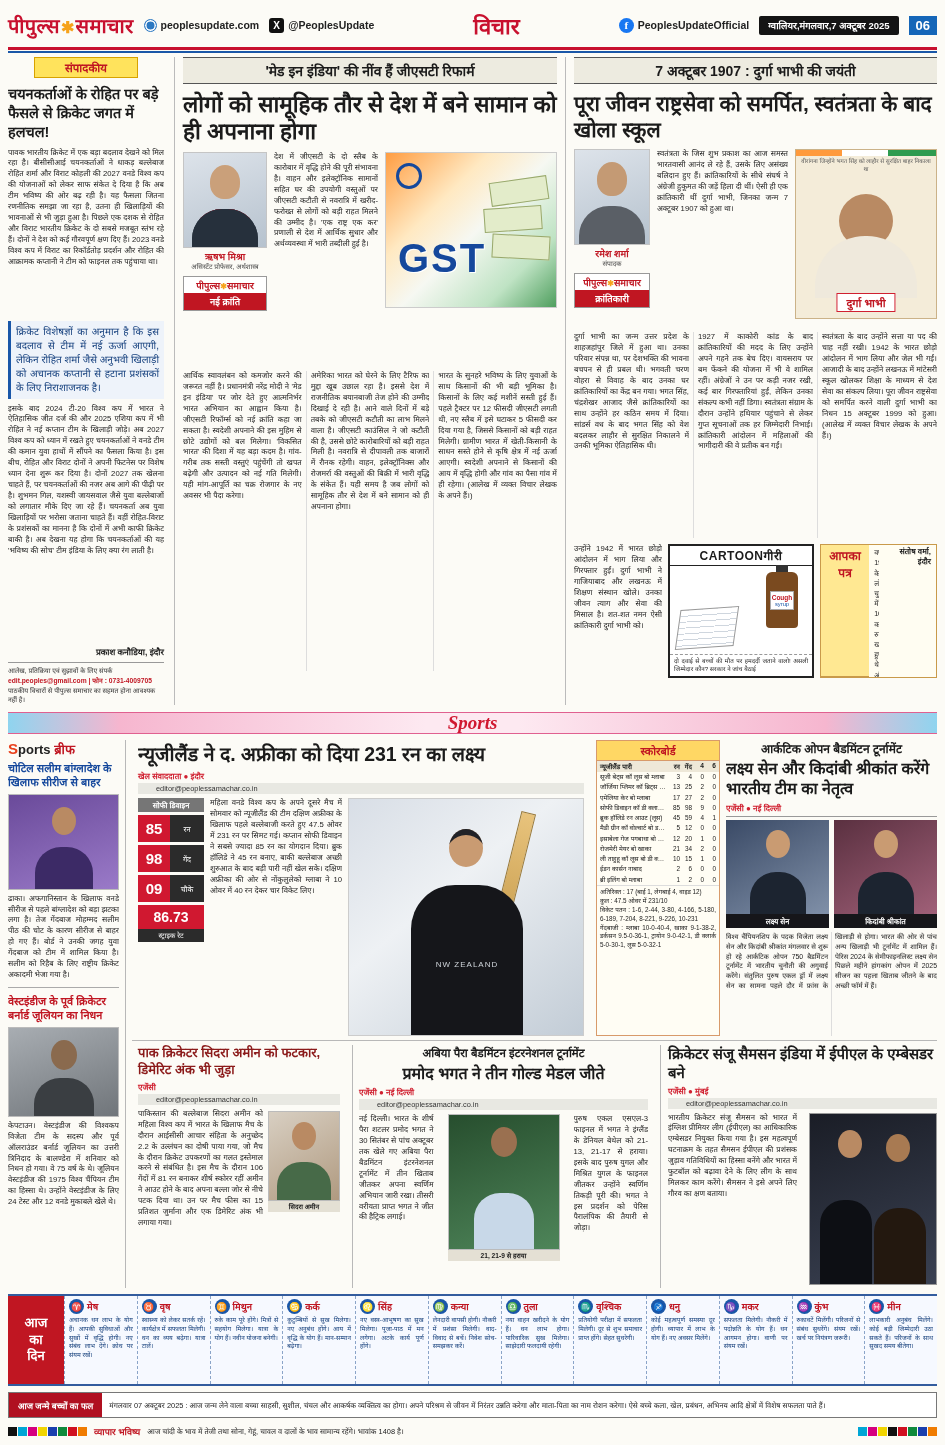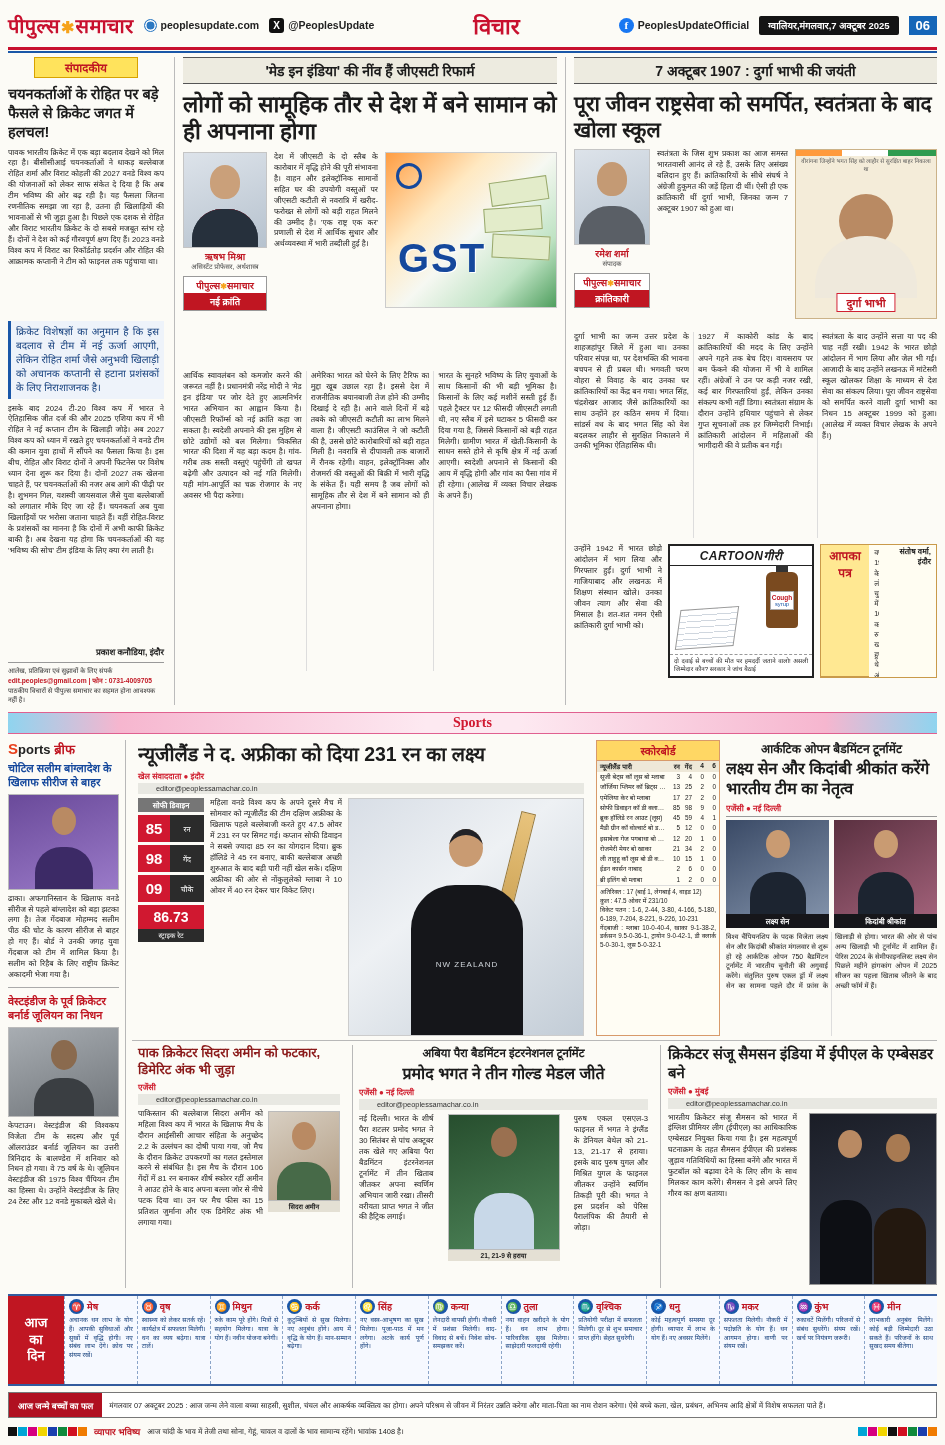--- a/index.html
+++ b/index.html
@@ -75,40 +75,40 @@
   .du-img{width:142px;height:170px;flex:none;background:#f4ecd9;border:1px solid #cbb288;position:relative;overflow:hidden;}
   .du-img::before{content:"";position:absolute;top:0;left:0;right:0;height:6px;background:linear-gradient(90deg,#ff9a3c 33%,#fff 33% 66%,#2e9b4f 66%);}
   .du-cap{position:absolute;top:8px;left:4px;right:4px;font-size:5.8px;line-height:1.3;text-align:center;color:#555;}
   .du-port{position:absolute;top:44px;left:50%;transform:translateX(-50%);width:54px;height:54px;border-radius:50%;background:#b98a63;}
   .du-port::after{content:"";position:absolute;top:42px;left:-24px;width:102px;height:62px;border-radius:50px 50px 0 0;background:#efe9dc;}
   .du-label{position:absolute;bottom:6px;left:50%;transform:translateX(-50%);background:#fff;border:1px solid #d02030;color:#c01622;font-weight:800;font-size:11px;padding:1px 9px;white-space:nowrap;}
   .cols3.h206{height:206px;}
   .du-bottom{display:flex;gap:6px;height:134px;margin-top:6px;overflow:hidden;}
   .contcol{width:88px;flex:none;}
   .cartoon{width:146px;flex:none;border:2px solid #222;background:#fff;display:flex;flex-direction:column;overflow:hidden;}
-  .ct-title{font-weight:800;font-size:12px;text-align:center;border-bottom:1px solid #222;padding:1px 0;letter-spacing:.5px;font-style:italic;}
+  .ct-title{font-weight:800;font-size:12px;text-align:center;border-bottom:1px solid #222;padding:1px 0;letter-spacing:.5px;}
   .ct-canvas{position:relative;flex:1;}
   .ct-paper{position:absolute;left:8px;bottom:6px;width:58px;height:40px;background:
      repeating-linear-gradient(#fff 0 5px,#cfd6de 5px 6px);border:1px solid #999;transform:skewX(-12deg) rotate(-4deg);}
   .ct-bottle{position:absolute;right:14px;top:6px;width:32px;height:56px;background:#7a4a1f;border-radius:6px 6px 4px 4px;box-shadow:0 -6px 0 -10px #555;display:flex;align-items:center;justify-content:center;}
   .ct-bottle::before{content:"";position:absolute;top:-7px;left:50%;transform:translateX(-50%);width:12px;height:7px;background:#333;}
   .ct-lab{background:#fff;border:1px solid #aaa;width:24px;padding:2px 0;text-align:center;}
   .ct-l1{display:block;color:#c01622;font-weight:800;font-size:6.5px;}
   .ct-l2{display:block;color:#1a57a8;font-size:5.8px;}
   .ct-cap{font-size:6.2px;line-height:1.3;padding:2px 4px 3px;color:#222;border-top:1px dashed #999;text-align:justify;}
   .letter{flex:1;border:1px solid #c99a4a;background:#fffdf2;display:flex;flex-direction:row;overflow:hidden;}
   .lt-title{background:#ffe892;color:#c01622;font-weight:800;font-size:12px;text-align:center;padding:2px 0;border-bottom:1px solid #c99a4a;}
   .letter .btxt{padding:3px 5px 0;font-size:7.2px;flex:1;}
   .lt-sign{text-align:right;font-weight:700;font-size:7.8px;padding:1px 5px 3px;}
 
   
   .sband{position:absolute;top:712px;left:8px;right:8px;height:22px;display:flex;align-items:center;justify-content:center;
      background:linear-gradient(90deg,#8fd4ef,#f6b6cf 12%,#fde9f1 45%,#fde9f1 55%,#f6b6cf 88%,#8fd4ef);
      border-top:1px solid #e06090;border-bottom:1px solid #e06090;}
-  .sband span{font-family:"Liberation Serif",serif;font-weight:bold;font-size:14px;color:#d01830;}
+  .sband span{font-family:"Liberation Serif",serif;font-style:italic;font-weight:bold;font-size:19px;color:#d01830;}
 
   
   .sports{position:absolute;top:740px;left:8px;right:8px;height:548px;}
   .sports .hsep{position:absolute;top:300px;left:124px;right:0;border-top:1px solid #b8b8b8;}
   .brief{position:absolute;left:0;top:0;width:118px;height:548px;border-right:1px solid #b8b8b8;padding-right:6px;overflow:hidden;}
   .bf-head{font-weight:800;font-size:13px;margin-bottom:3px;}
   .bf-head .s1{color:#e8401c;font-size:15px;}
   .bf-head .s2{color:#222;}
   .bf-head .s3{color:#c01622;}
   .bf-title{color:#15489c;font-weight:800;font-size:11px;line-height:1.3;margin:2px 0 4px;}

